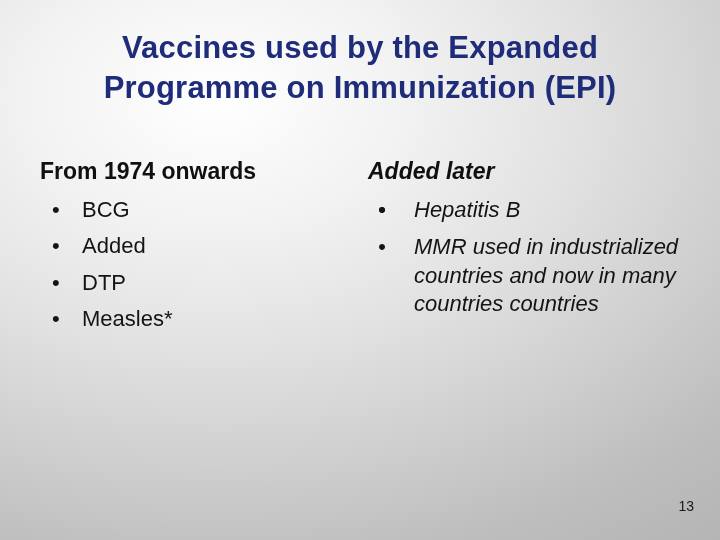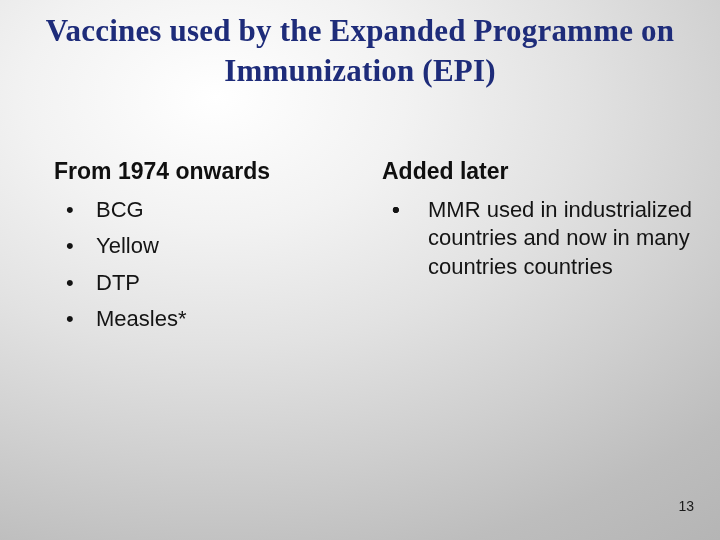--- a/index.html
+++ b/index.html
@@ -14,43 +14,43 @@
   }
   .slide {
     position: relative;
     width: 720px;
     height: 540px;
     box-sizing: border-box;
     background: radial-gradient(ellipse 120% 110% at 30% 18%, #ffffff 0%, #f2f2f2 22%, #e2e2e2 42%, #cfcfcf 62%, #bdbdbd 80%, #b2b2b2 100%);
   }
   .title {
     position: absolute;
-    top: 11px;
+    top: 28px;
     left: 40px;
     width: 640px;
     text-align: center;
-    font-family: Liberation Serif, serif;
+    font-family: Liberation Sans, sans-serif;
     font-weight: bold;
     font-size: 31px;
     line-height: 1.28;
     color: #1e2c7a;
     letter-spacing: 0.2px;
   }
   .col {
     position: absolute;
     top: 158px;
-    margin-left: 14px;
   }
   .col-left {
     left: 40px;
     width: 300px;
   }
   .col-right {
     left: 368px;
     width: 318px;
+    font-style: italic;
   }
   .col-head {
     font-size: 23px;
     font-weight: bold;
     color: #101010;
     margin-bottom: 10px;
     line-height: 1.2;
   }
   ul.bullets {
     list-style: none;
@@ -98,41 +98,42 @@
 
   <div class="col col-left">
     <div class="col-head">From 1974 onwards</div>
     <ul class="bullets">
       <li>
         <span class="bullet-dot">•</span>
         <span>BCG</span>
       </li>
       <li>
         <span class="bullet-dot">•</span>
-        <span>Yellow</span>
+        <span>Added</span>
       </li>
       <li>
         <span class="bullet-dot">•</span>
         <span>DTP</span>
       </li>
       <li>
         <span class="bullet-dot">•</span>
         <span>Measles*</span>
       </li>
     </ul>
   </div>
 
   <div class="col col-right">
     <div class="col-head">Added later</div>
     <ul class="bullets">
       <li>
         <span class="bullet-dot">•</span>
       </li>
       <li>
         <span class="bullet-dot">•</span>
+        <span>Hepatitis B</span>
       </li>
       <li>
         <span class="bullet-dot">•</span>
         <span>MMR used in industrialized countries and now in many countries countries</span>
       </li>
     </ul>
   </div>
 
   <div class="page-number">13</div>
 

